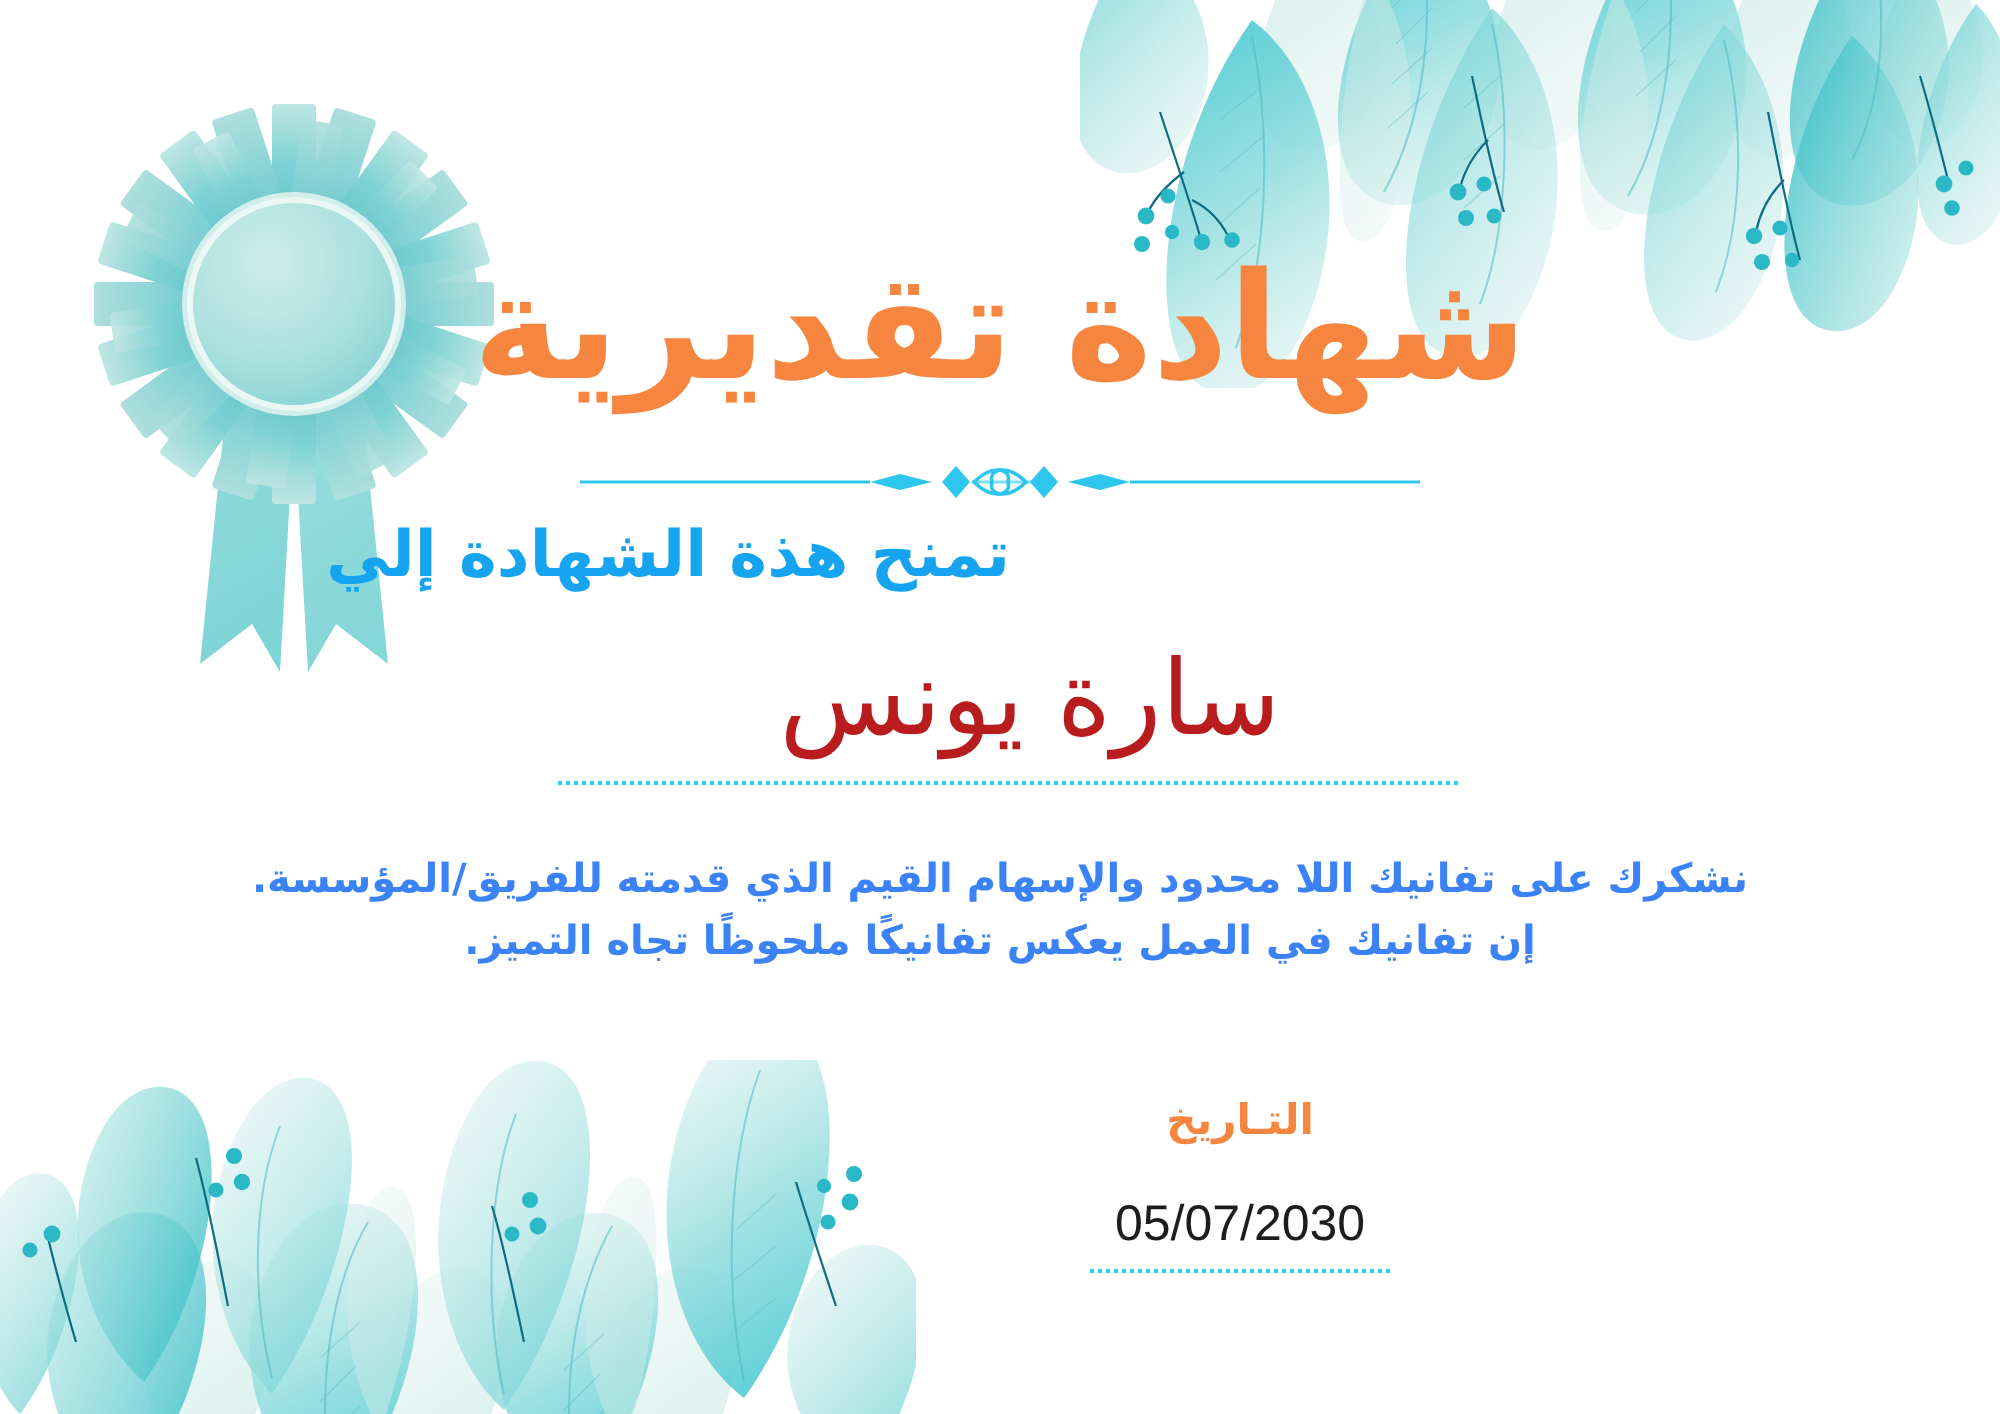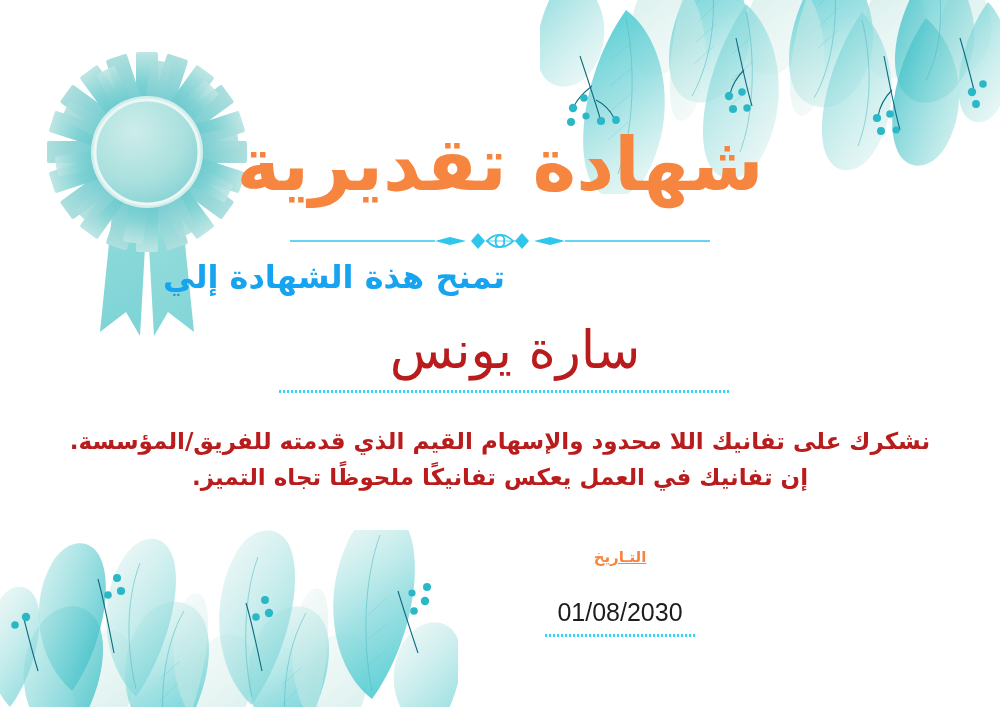--- a/index.html
+++ b/index.html
@@ -51,31 +51,30 @@
     padding-left:15px;
   }
   .recipient-rule{
     position:absolute;top:390px;left:278px;width:452px;height:3px;
     background-image:radial-gradient(circle, #2ad2f5 0 1.1px, transparent 1.3px);
     background-size:4px 3px;background-repeat:repeat-x;
   }
   .body-text{
     position:absolute;top:424px;left:60px;width:880px;
     text-align:center;
-    font-size:23px;line-height:1.55;color:#b91c1c;font-weight:600;
+    font-size:20px;line-height:1.55;color:#3b82f6;font-weight:600;
   }
   .body-line{display:block;}
 
   
   .sig-block{position:absolute;top:548px;left:760px;width:180px;text-align:center;}
   .date-block{position:absolute;top:548px;left:530px;width:180px;text-align:center;}
   .field-label{
-    font-size:15px;color:#F5853F;font-weight:700;letter-spacing:1px;
+    font-size:21px;color:#F5853F;font-weight:700;letter-spacing:1px;
     height:26px;
-    text-decoration:underline;
   }
   .field-value{
     margin-top:16px;height:44px;position:relative;
     font-size:25px;color:#1d1d1d;font-weight:400;
     font-family:"Liberation Sans","DejaVu Sans",sans-serif;
     display:flex;align-items:center;justify-content:center;
   }
   .field-rule{
     width:152px;height:3px;margin:0 auto;
     background-image:radial-gradient(circle, #2ad2f5 0 1.1px, transparent 1.3px);
@@ -326,18 +325,18 @@
     <div class="recipient-rule"></div>
 
     <div class="body-text">
       <span class="body-line">نشكرك على تفانيك اللا محدود والإسهام القيم الذي قدمته للفريق/المؤسسة.</span>
       <span class="body-line">إن تفانيك في العمل يعكس تفانيكًا ملحوظًا تجاه التميز.</span>
     </div>
 
 
     <div class="date-block">
       <div class="field-label">التـاريخ</div>
-      <div class="field-value">01/08/2030</div>
+      <div class="field-value">05/07/2030</div>
       <div class="field-rule"></div>
     </div>
 
   </div>
 </div>
 
 </body></html>

